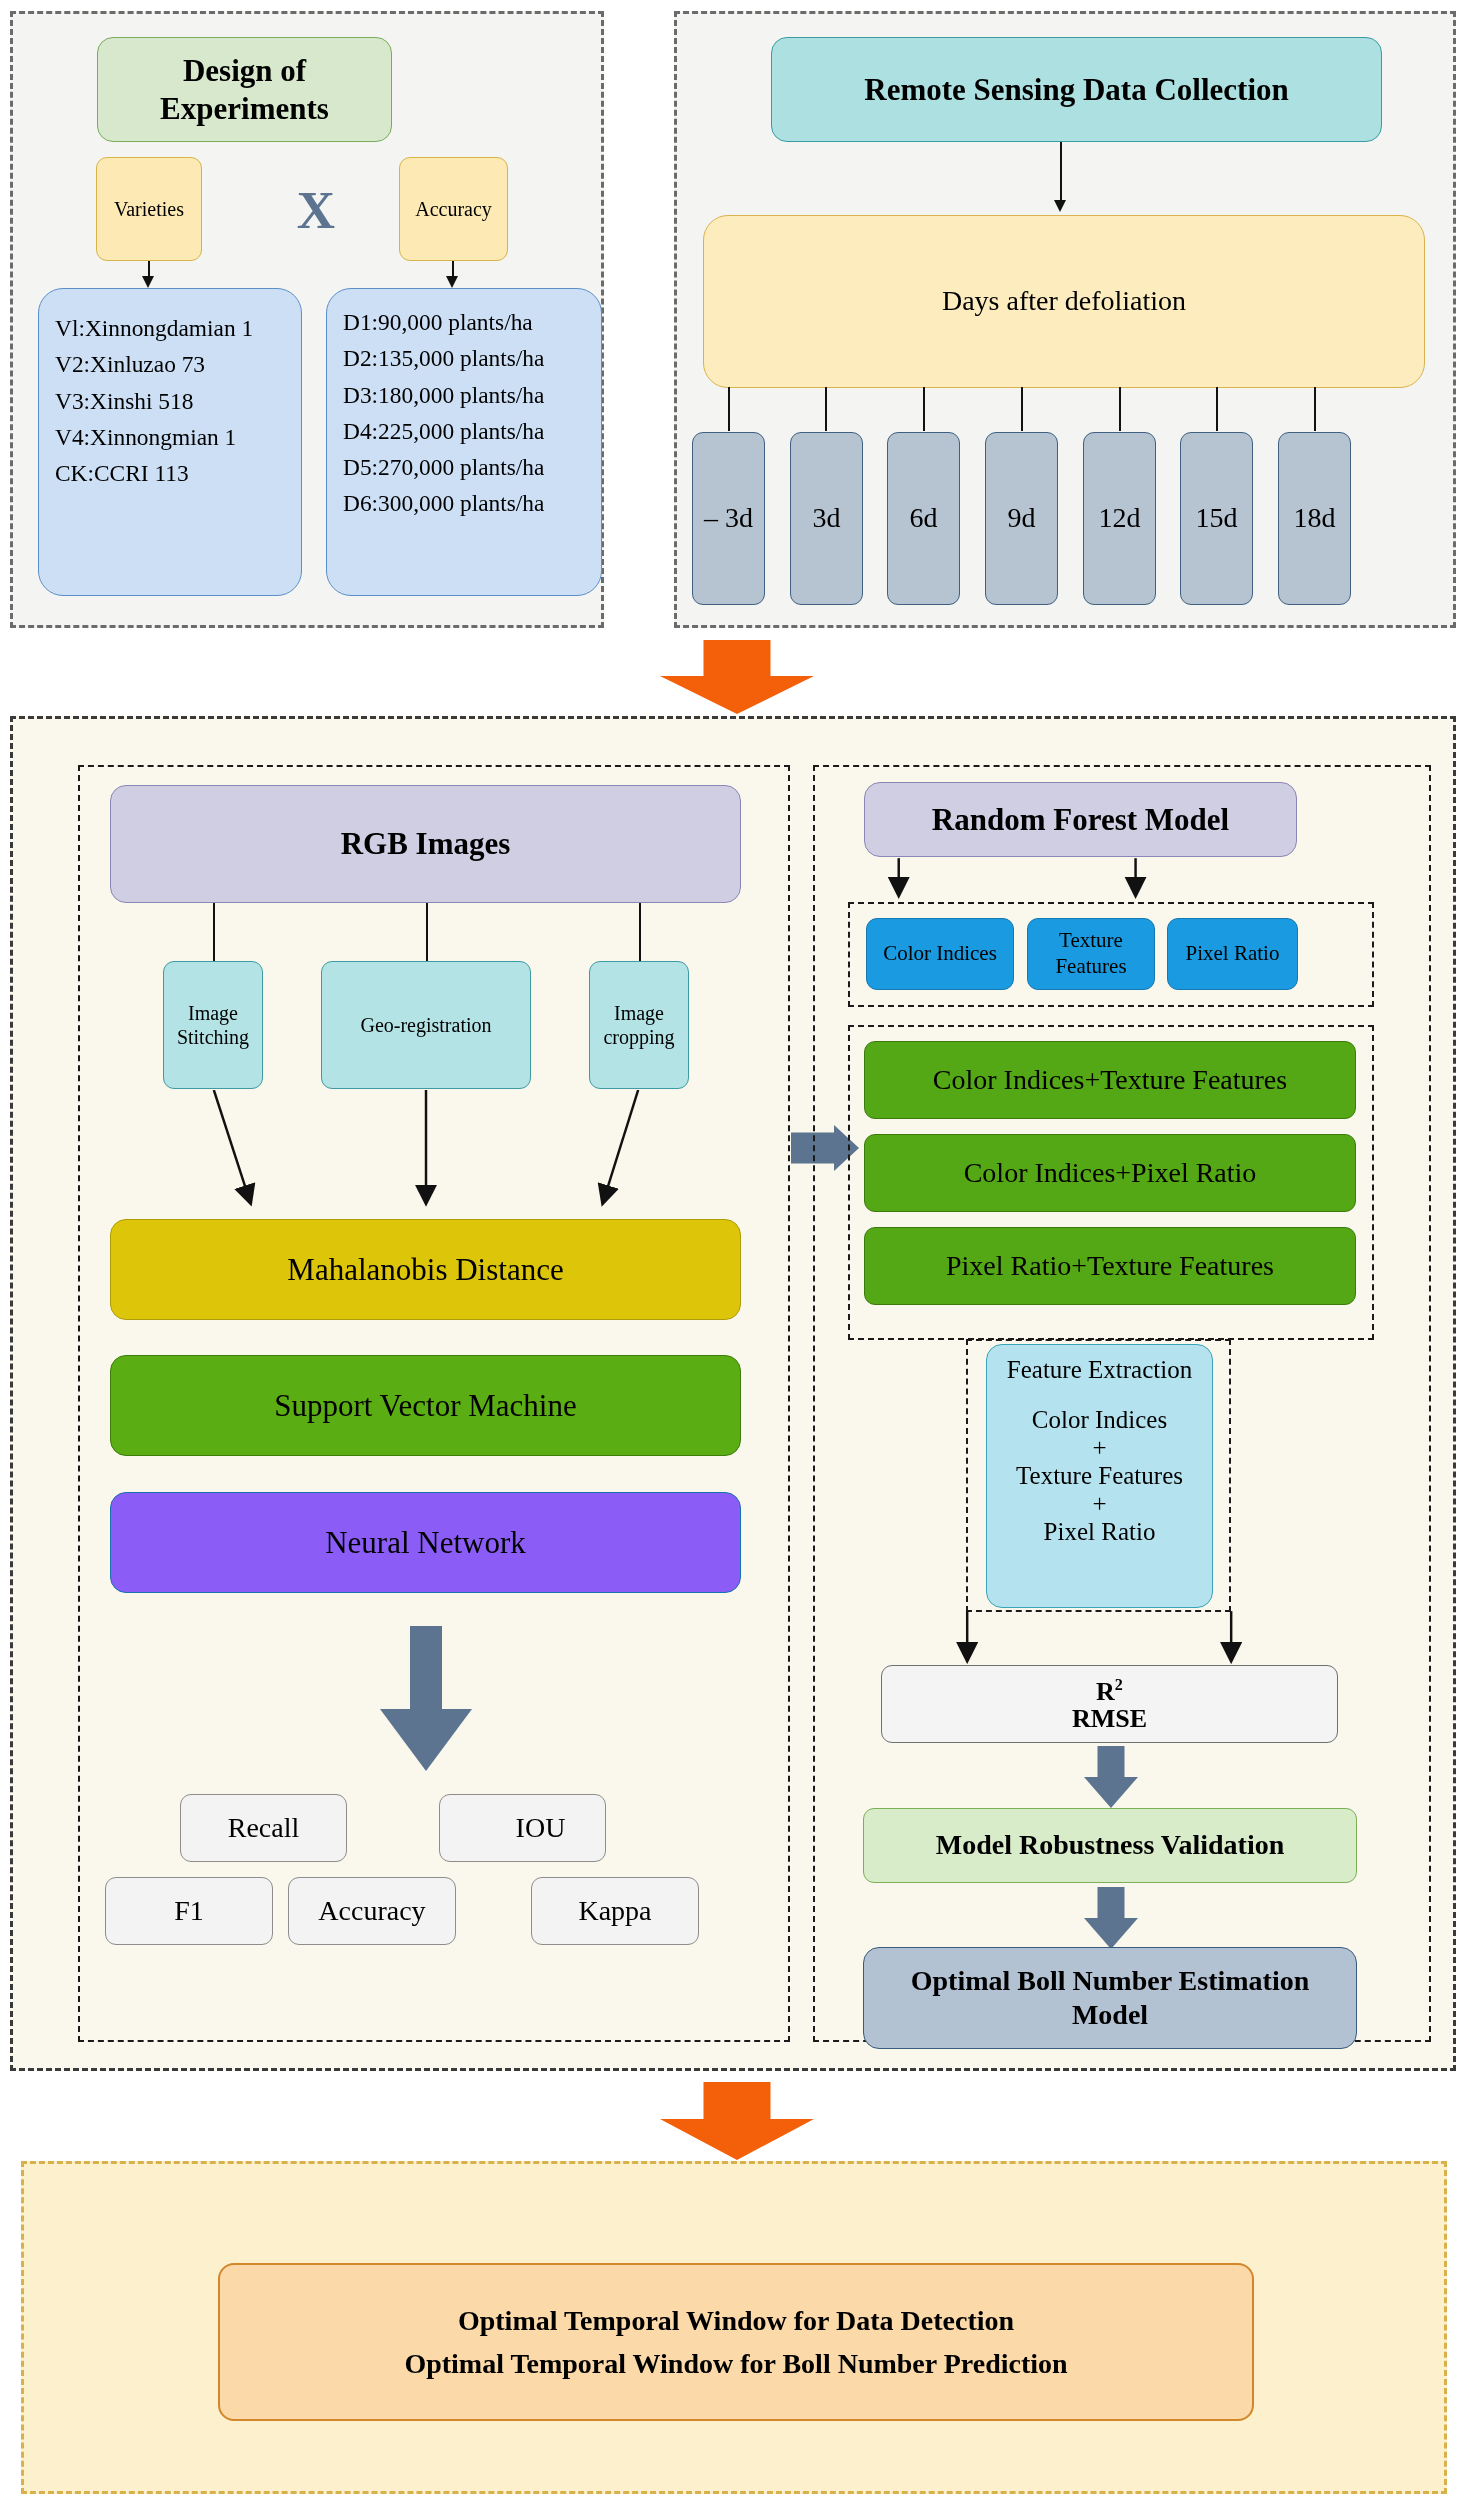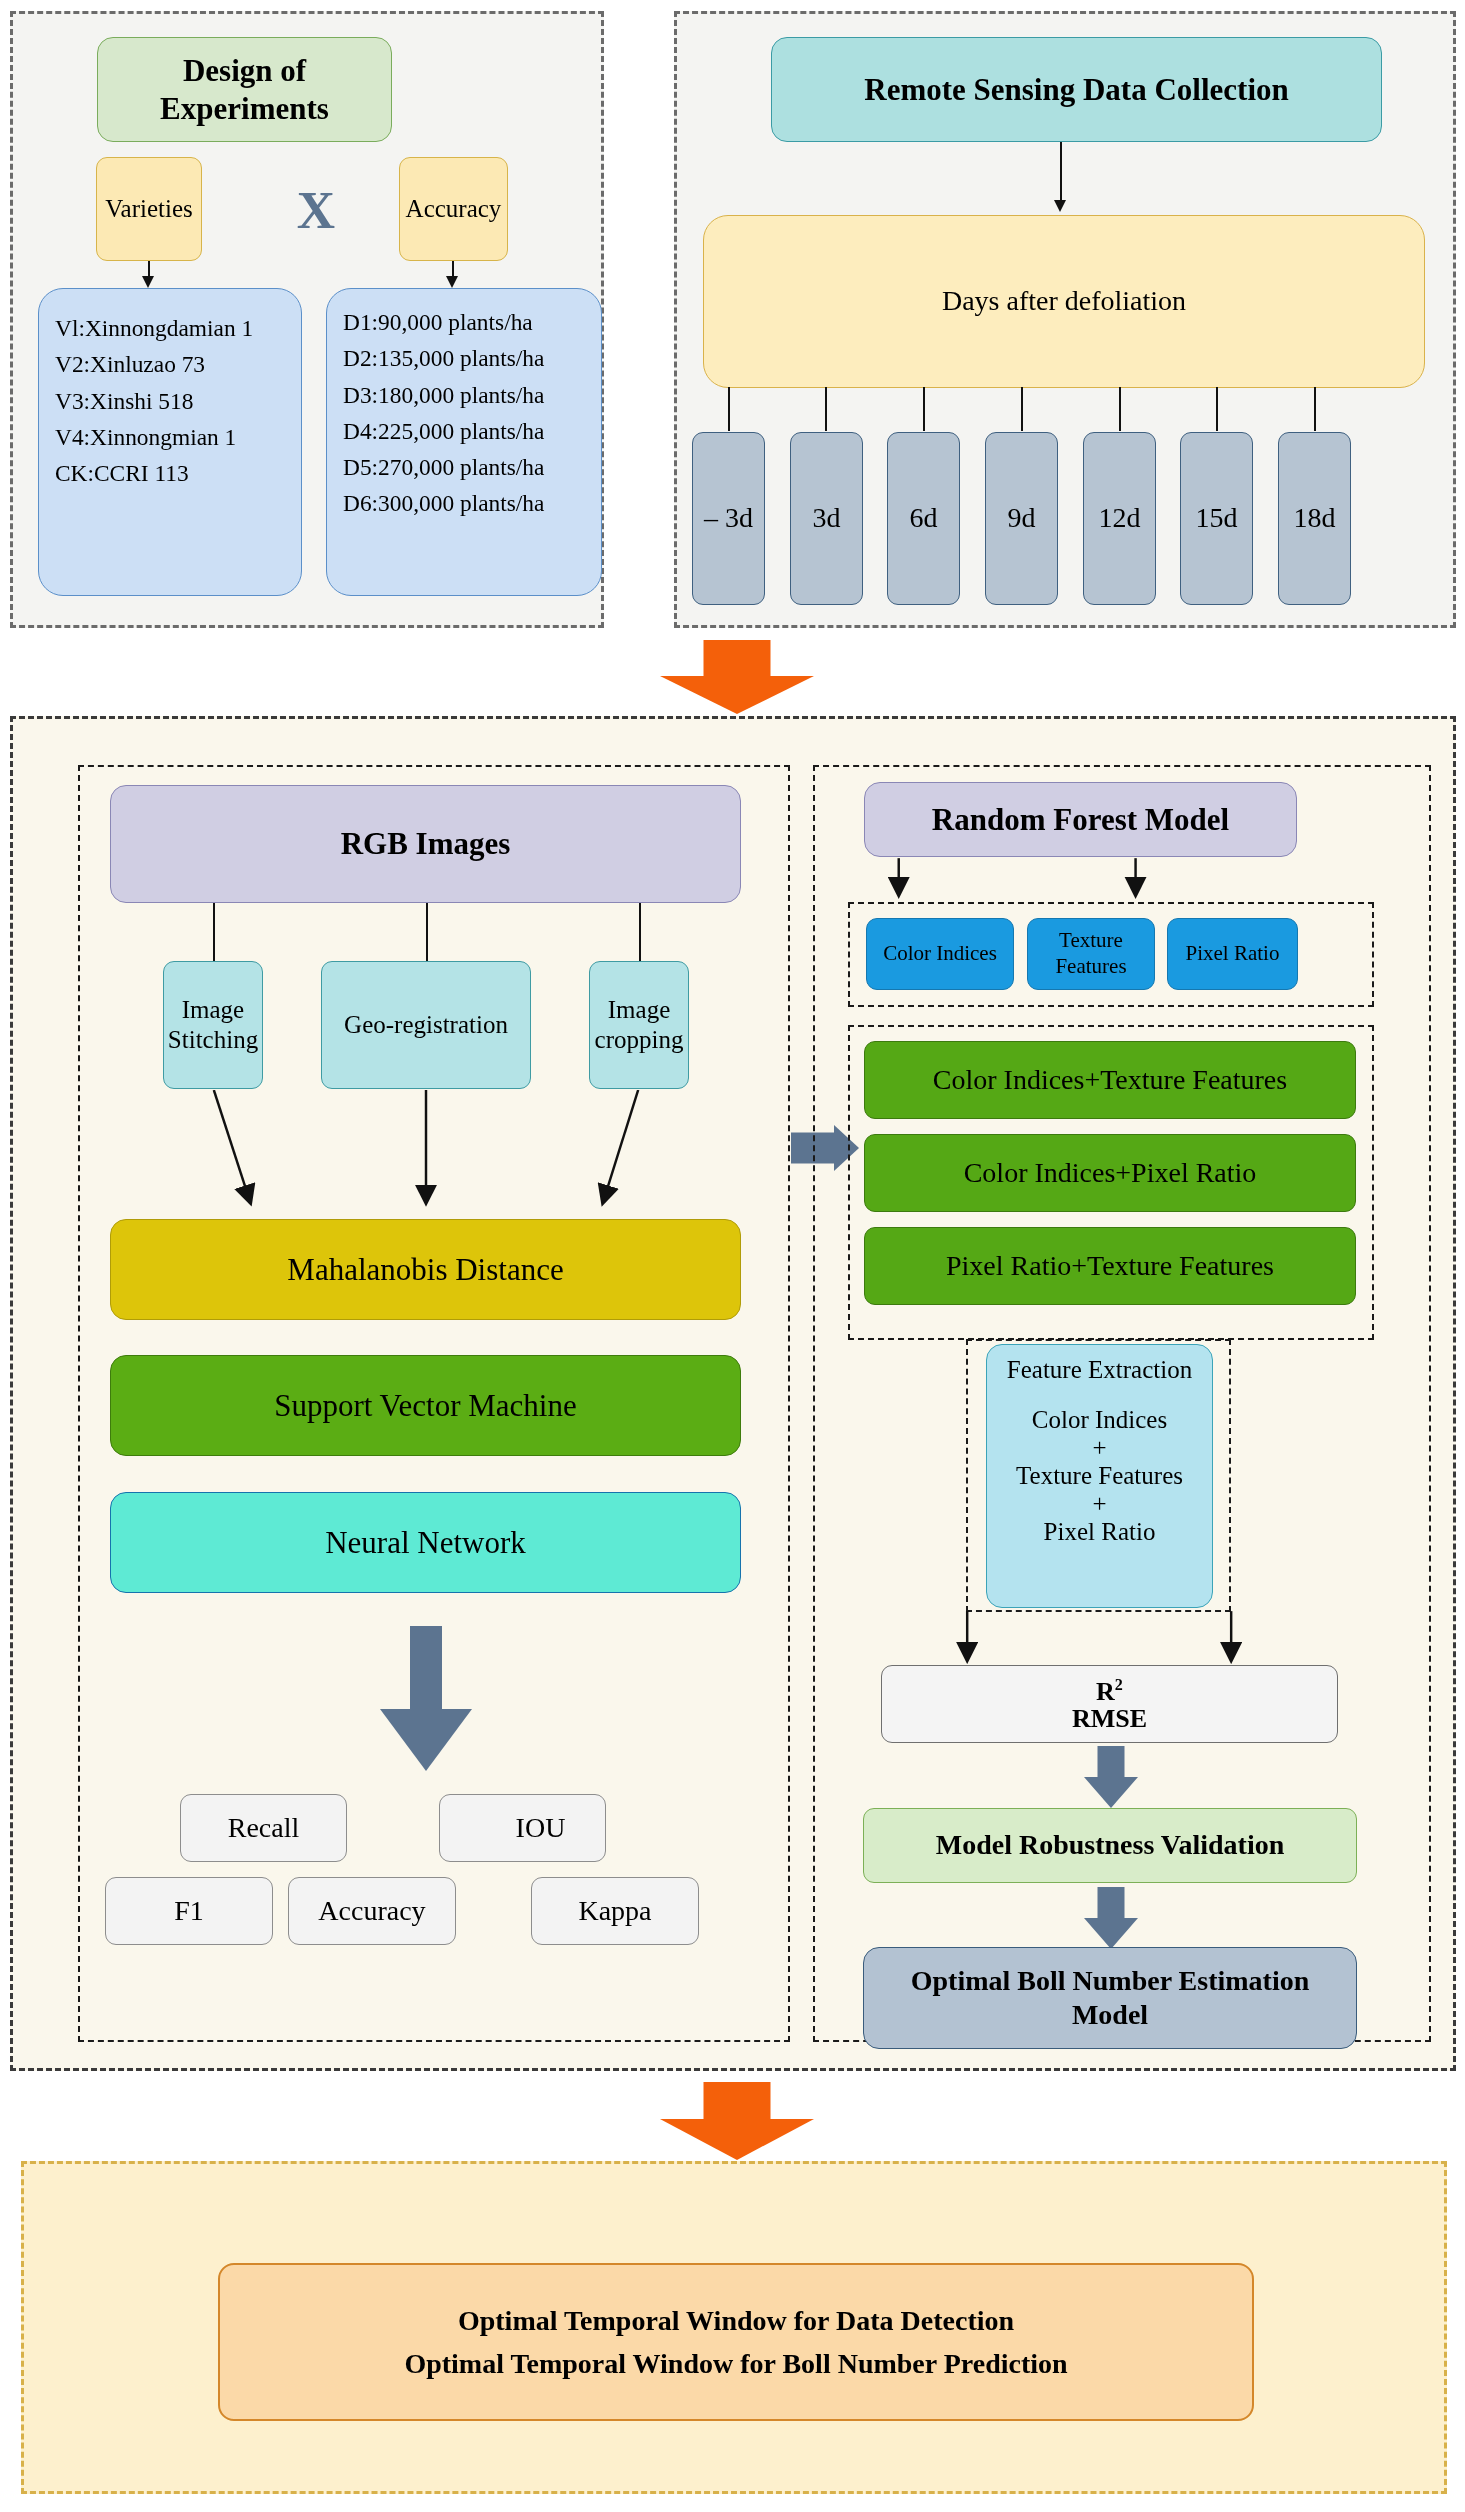--- a/index.html
+++ b/index.html
@@ -114,32 +114,32 @@
   .fill-green-pale  { background: #d7e8cc; border: 1.9px solid #7aac5c; }
   .fill-cyan-head   { background: #ade0e0; border: 1.9px solid #3b9ba5; }
   .fill-yellow-pale { background: #fce9b4; border: 1.9px solid #d7b44a; }
   .fill-blue-pale   { background: #ccdff5; border: 1.9px solid #5b8fc9; }
   .fill-yellow-big  { background: #fdedbe; border: 1.9px solid #d9b24b; }
   .fill-grey-slate  { background: #b6c4d2; border: 1.9px solid #3f6080; }
   .fill-purple      { background: #d0cee3; border: 1.9px solid #8a87b5; }
   .fill-cyan-small  { background: #b4e3e6; border: 1.9px solid #3f9ba3; }
   .fill-gold        { background: #ddc50a; border: 1.9px solid #b09c08; }
   .fill-green       { background: #5bad14; border: 1.9px solid #3e7c0c; }
-  .fill-blue        { background: #5eead4; border: 1.9px solid #1673ad; }
+  .fill-blue        { background: #8b5cf6; border: 1.9px solid #1673ad; }
   .fill-white-metric{ background: #f3f3f3; border: 1.9px solid #8d8d8d; }
   .fill-blue-bright { background: #1a9ae0; border: 1.9px solid #1578b0; }
   .fill-green-mid   { background: #55a815; border: 1.9px solid #3c7a0e; }
   .fill-cyan-feat   { background: #b4e3ef; border: 1.9px solid #3ba3b8; }
   .fill-r2          { background: #f4f4f4; border: 1.9px solid #6f6f6f; }
   .fill-green-valid { background: #d8ecc9; border: 1.9px solid #7cb056; }
   .fill-slate-final { background: #b3c2d2; border: 1.9px solid #3a5c7c; }
   .fill-orange-final{ background: #fbd9a8; border: 2.5px solid #d4872a; }
 
   .txt-sm  { font-size: 21px; }
-  .txt-md  { font-size: 25px; }
+  .txt-md  { font-size: 20px; }
   .txt-lg  { font-size: 28px; }
   .txt-xl  { font-size: 31px; }
 
   .list-box {
     display: block;
     text-align: left;
     padding: 21px 16px;
     font-size: 23.4px;
     line-height: 1.55;
   }

